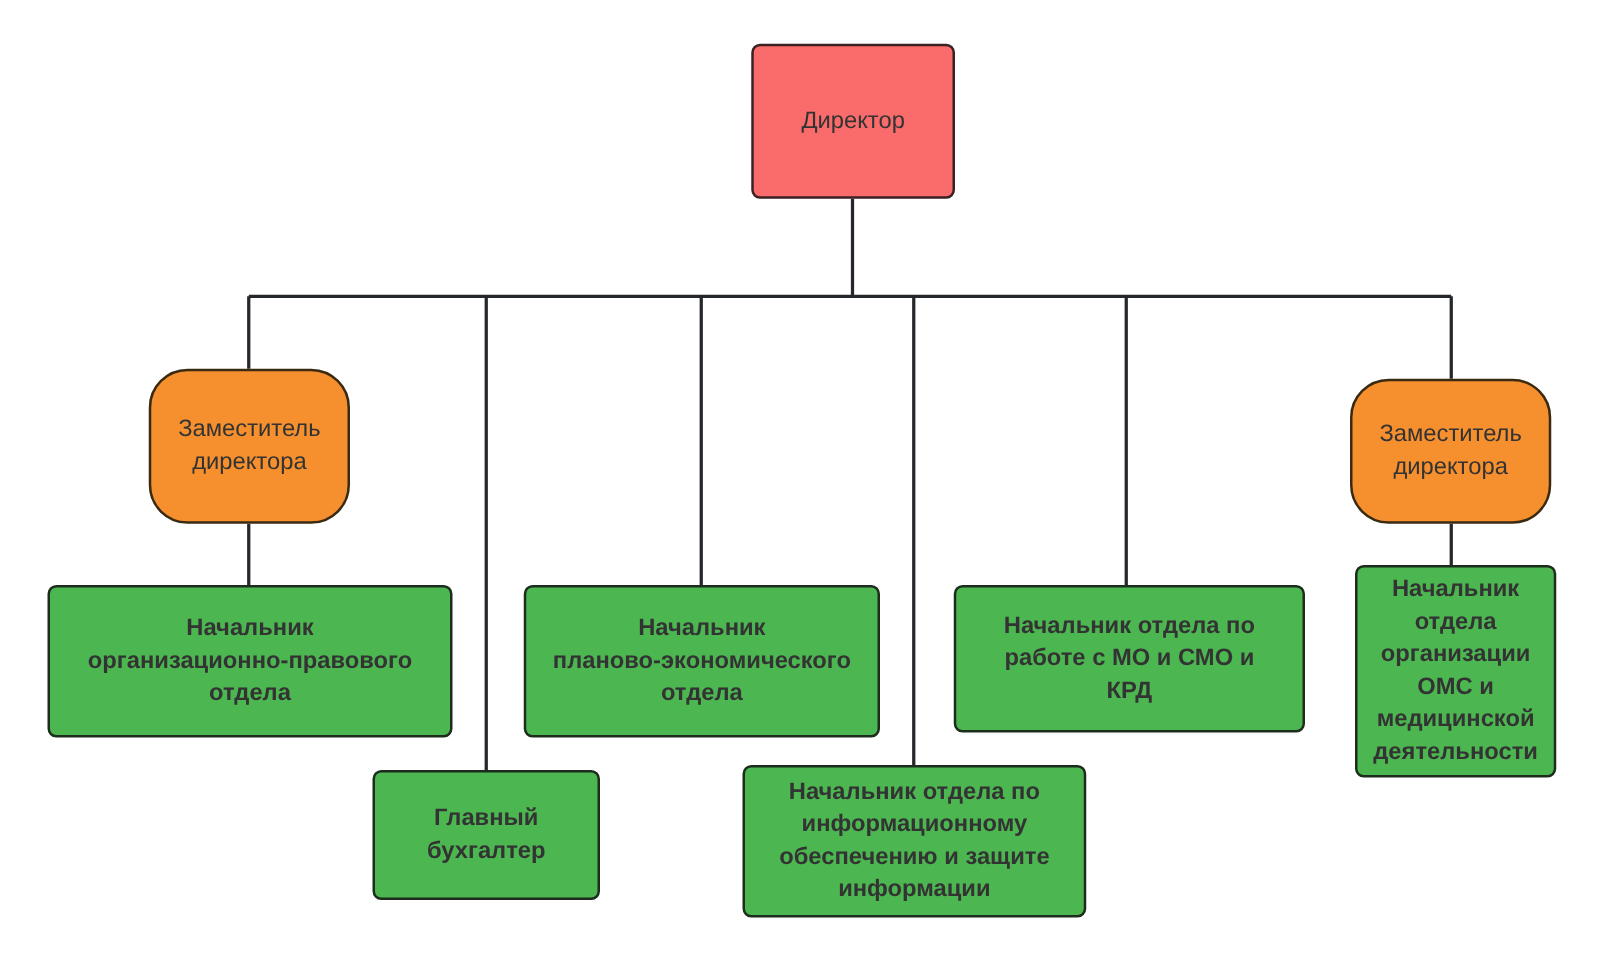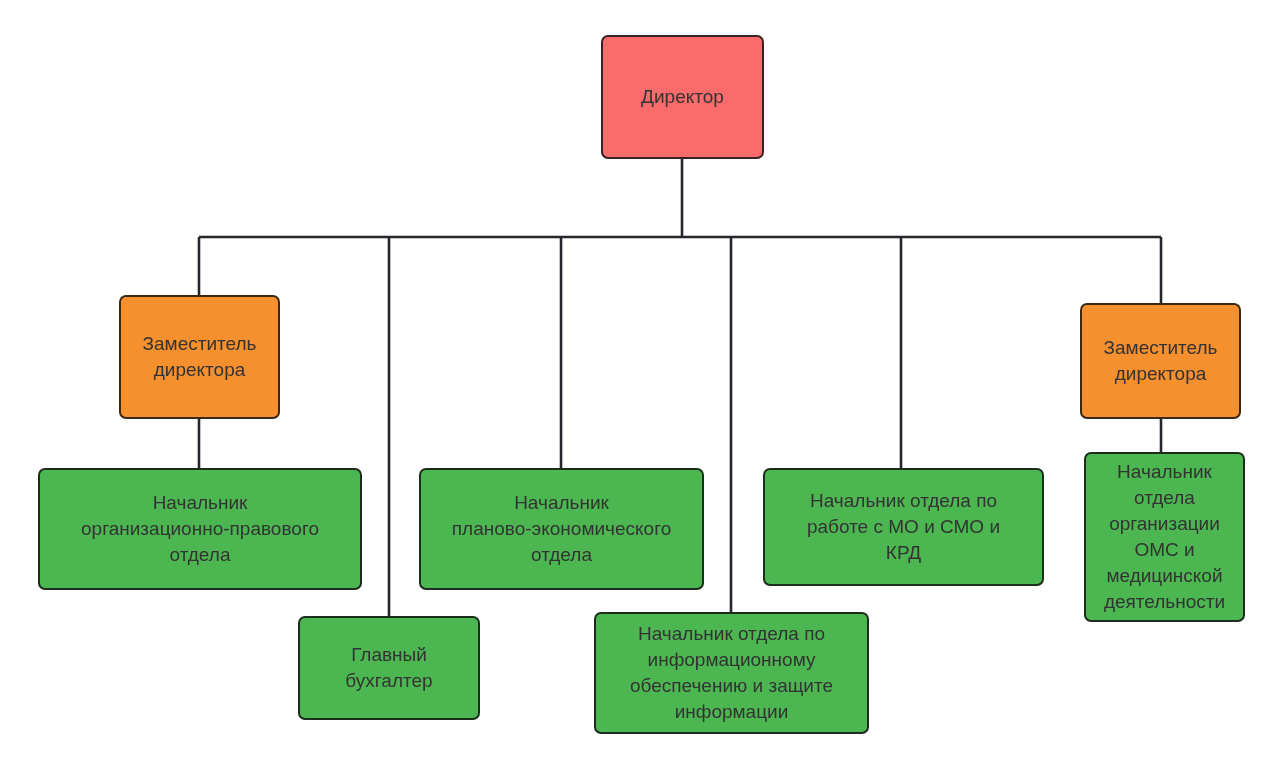--- a/index.html
+++ b/index.html
@@ -45,24 +45,26 @@
     display: block;
     white-space: pre-line;
   }
   .node.root {
     background: #fa6b6b;
     border-color: #3b2121;
   }
   .node.deputy {
     background: #f68f2e;
     border-color: #3a2a12;
+    border-radius: 31px;
   }
   .node.dept {
     background: #4cb751;
     border-color: #1d2d1d;
+    font-weight: bold;
   }
 </style>
 </head>
 <body>
 
 <div id="chart-root">
 
   <svg id="connectors" viewBox="0 0 1286 777" width="1286" height="777" aria-hidden="true">
     <g stroke="#24272b" stroke-width="2.6" fill="none" stroke-linecap="butt">
 

